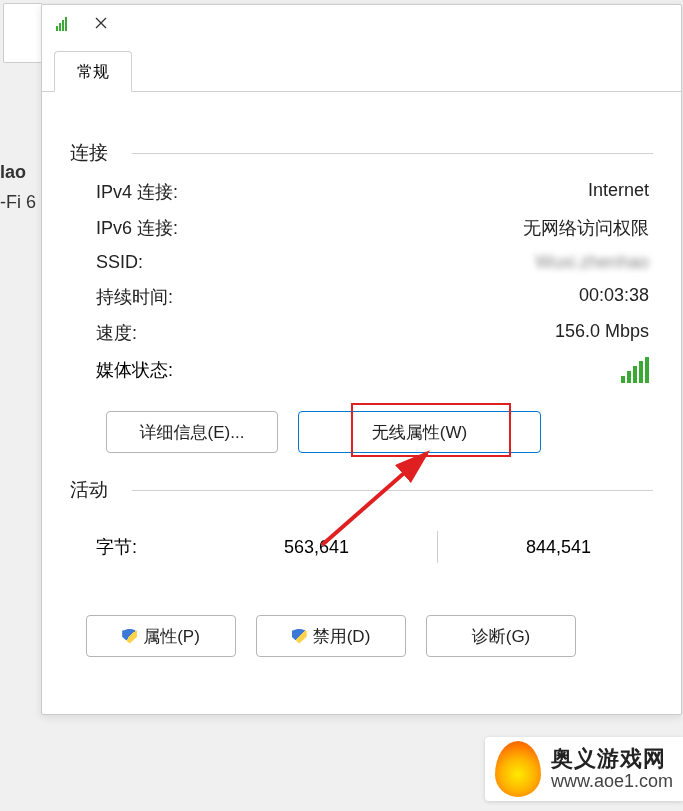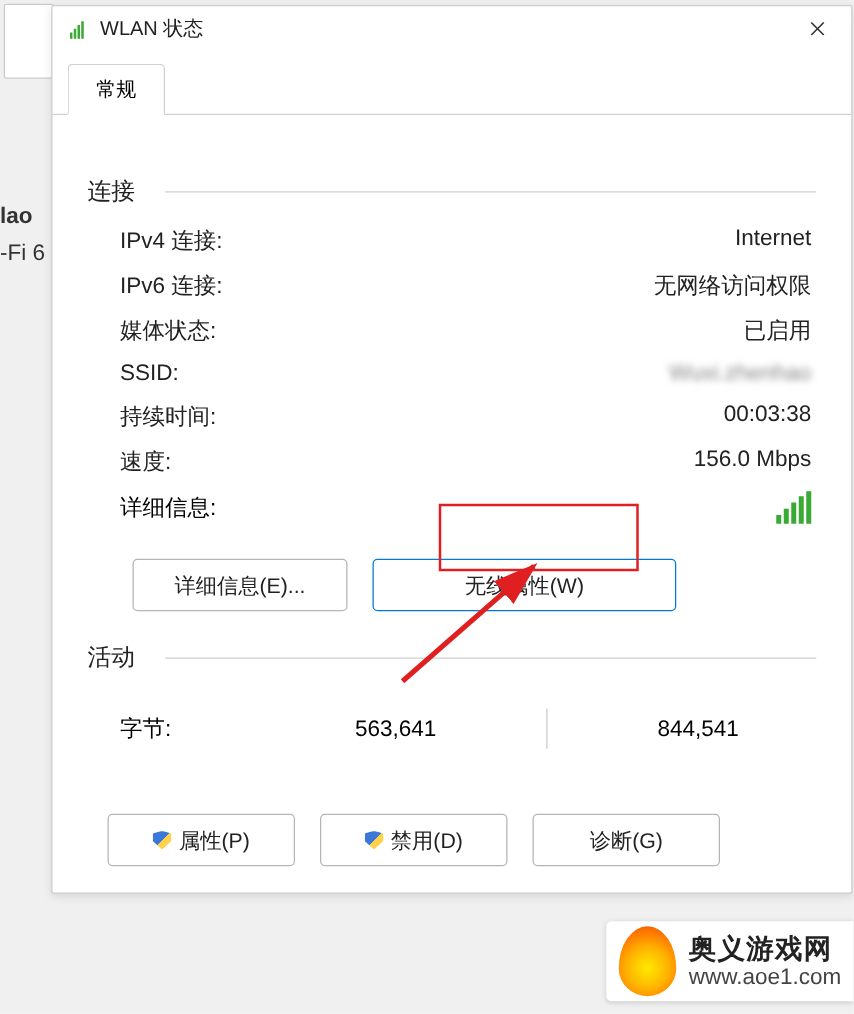--- a/index.html
+++ b/index.html
@@ -90,21 +90,20 @@
 <div class="bg-fragment-2">-Fi 6</div>
 
 <div class="dialog">
   <div class="titlebar">
     <div class="title-icon">
         <span></span>
         <span></span>
         <span></span>
         <span></span>
       </div>
-    <div class="title-text">WLAN 状态</div>
     <div class="close-btn">
       <svg width="12" height="12" viewBox="0 0 12 12">
           <path d="M1 1 L11 11 M11 1 L1 11" stroke="currentColor" stroke-width="1.3"></path>
         </svg>
     </div>
   </div>
 
   <div class="tab-strip">
     <div class="tab">常规</div>
   </div>
@@ -117,37 +116,33 @@
 
     <div class="kv">
         <span>IPv4 连接:</span>
         <span class="val">Internet</span>
       </div>
     <div class="kv">
         <span>IPv6 连接:</span>
         <span class="val">无网络访问权限</span>
       </div>
     <div class="kv">
-        <span>媒体状态:</span>
-        <span class="val">已启用</span>
-      </div>
-    <div class="kv">
         <span>SSID:</span>
         <span class="val ssid-blur">Wuxi.zhenhao</span>
       </div>
     <div class="kv">
         <span>持续时间:</span>
         <span class="val">00:03:38</span>
       </div>
     <div class="kv">
         <span>速度:</span>
         <span class="val">156.0 Mbps</span>
       </div>
     <div class="signal-row">
-      <span>详细信息:</span>
+      <span>媒体状态:</span>
       <div class="signal-bars">
           <span></span>
           <span></span>
           <span></span>
           <span></span>
           <span></span>
         </div>
     </div>
 
     <div class="btn-row">

